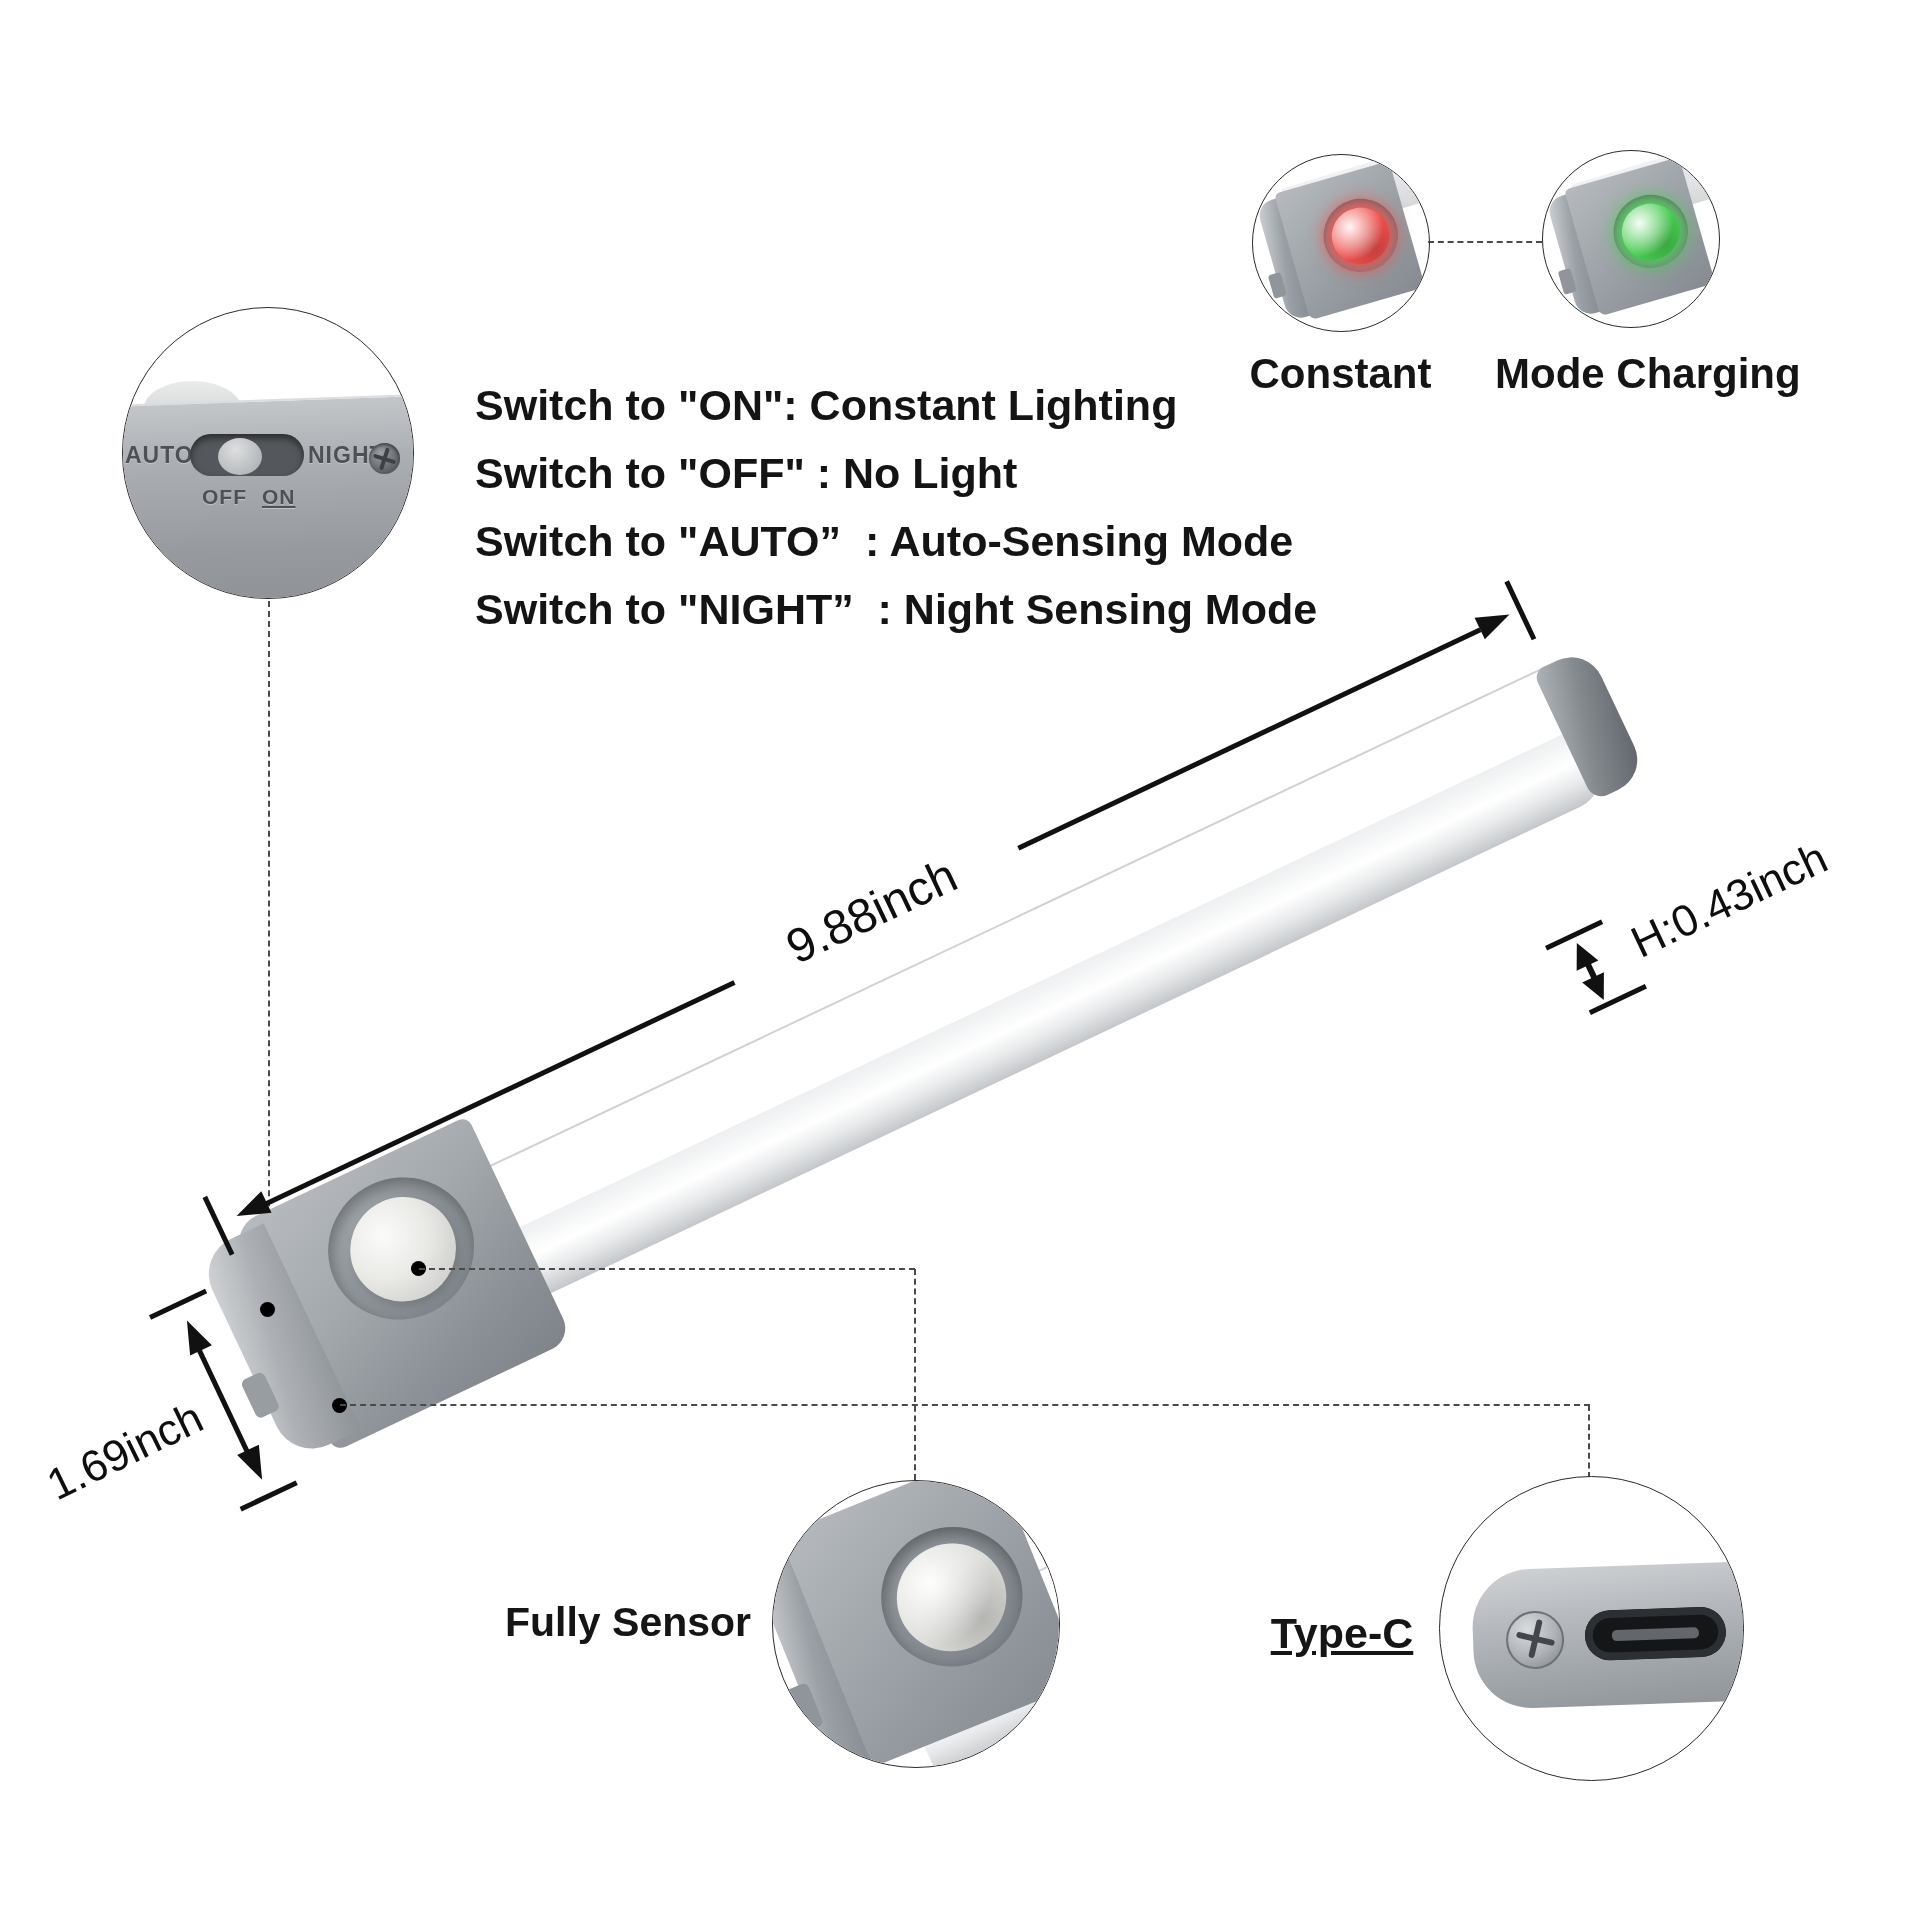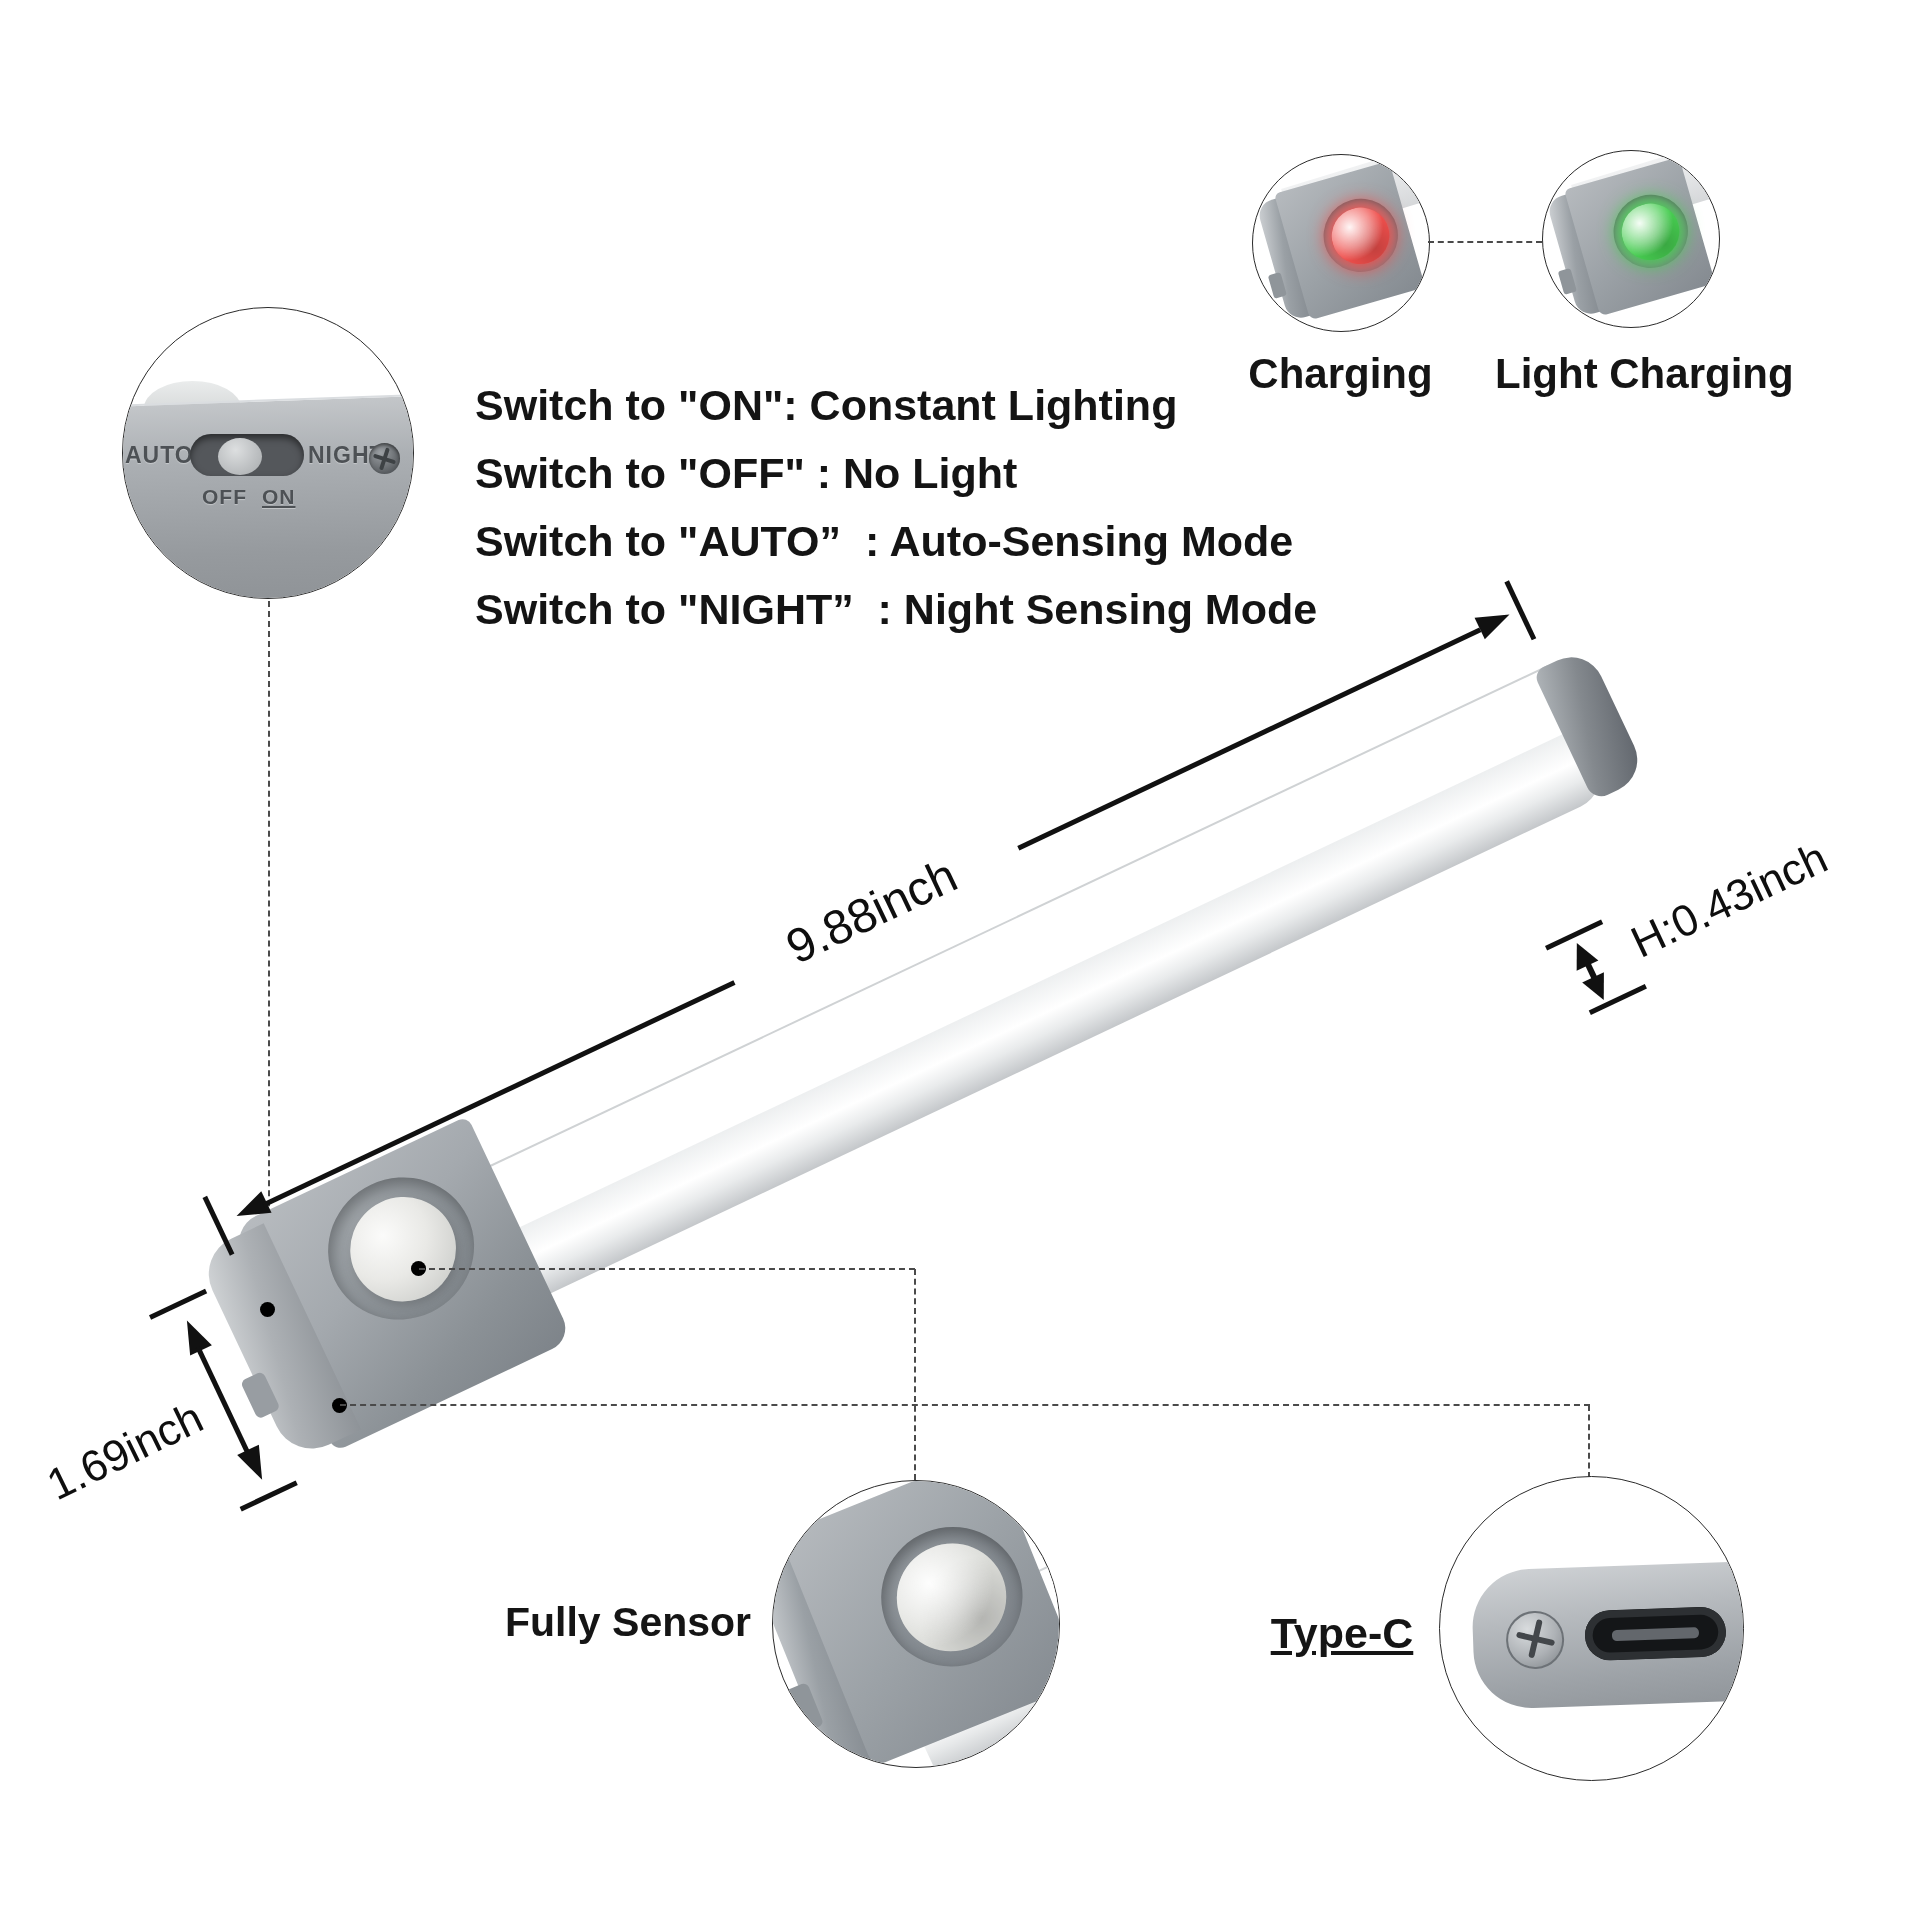--- a/index.html
+++ b/index.html
@@ -145,22 +145,22 @@
   <div class="circle" style="left:1542px;top:150px;width:176px;height:176px;">
     <div class="abs" style="right:-39px;top:5.8px;width:183px;height:54px;transform:rotate(-17deg);background:linear-gradient(180deg,#f1f2f3,#d6d8da);"></div>
     <div class="head glow" style="left: 50%; top: 50%; transform: translate(-50%, -50%) rotate(-16deg) scale(0.62); --led: #47cd51;">
       <div class="cap"></div>
       <div class="face"></div>
       <div class="ring"></div>
       <div class="dome"></div>
       <div class="nub"></div>
     </div>
   </div>
-  <div class="biglabel" style="left:1236px;top:350px;width:209px;">Charging</div>
-  <div class="biglabel" style="left:1495px;top:350px;width:270px;">Light Charging</div>
+  <div class="biglabel" style="left:1236px;top:350px;width:209px;">Constant</div>
+  <div class="biglabel" style="left:1495px;top:350px;width:270px;">Mode Charging</div>
 
   <div class="bar">
     <div class="lens"></div>
     <div class="bbody"></div>
     <div class="farcap"></div>
     <div class="module">
       <div class="ncap"></div>
       <div class="mnub"></div>
       <div class="mring"></div>
       <div class="mdome"></div>

